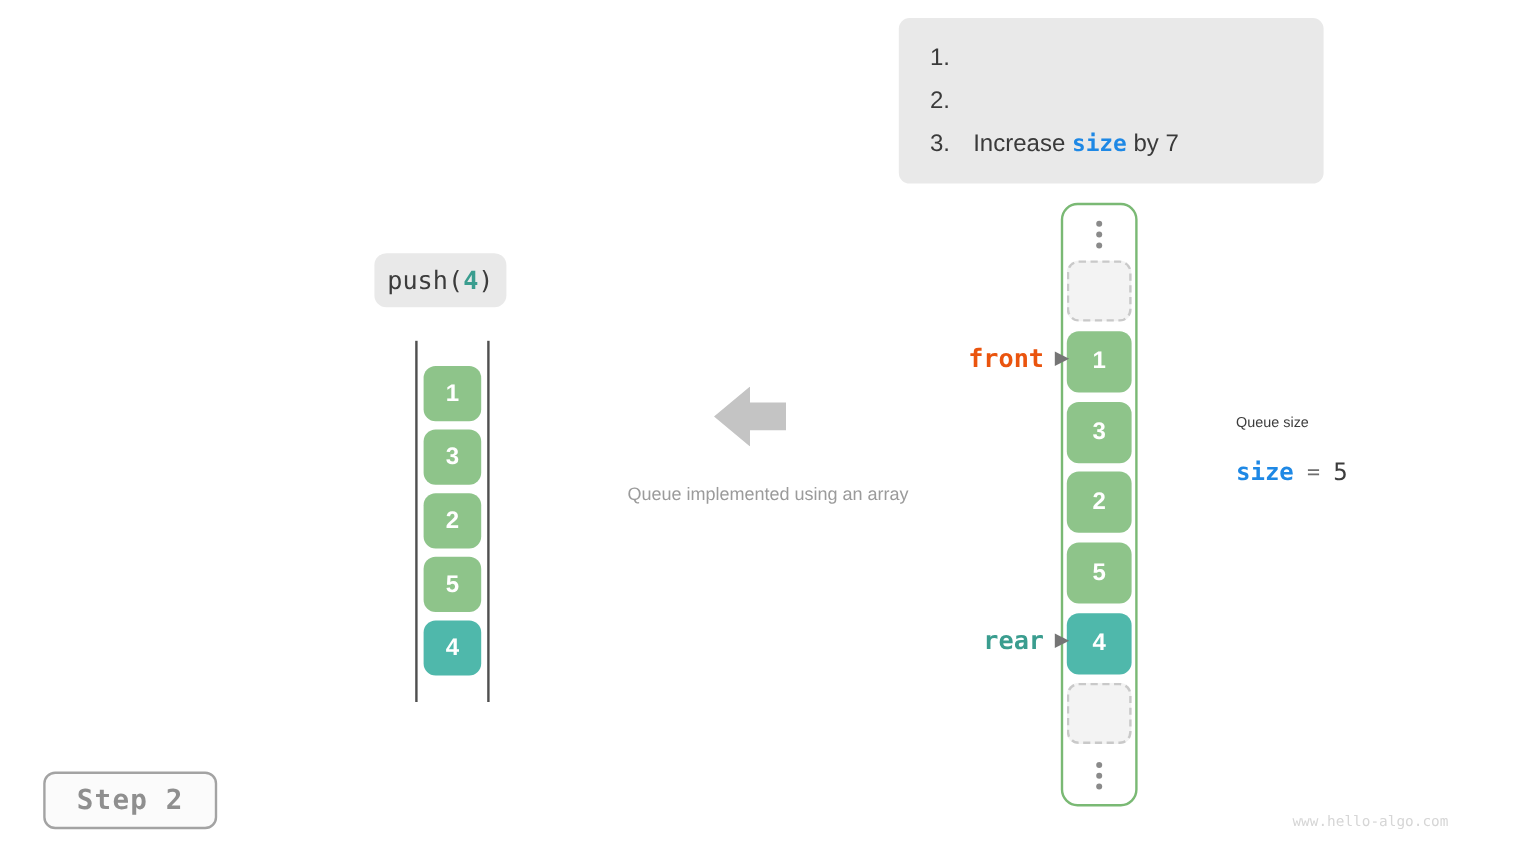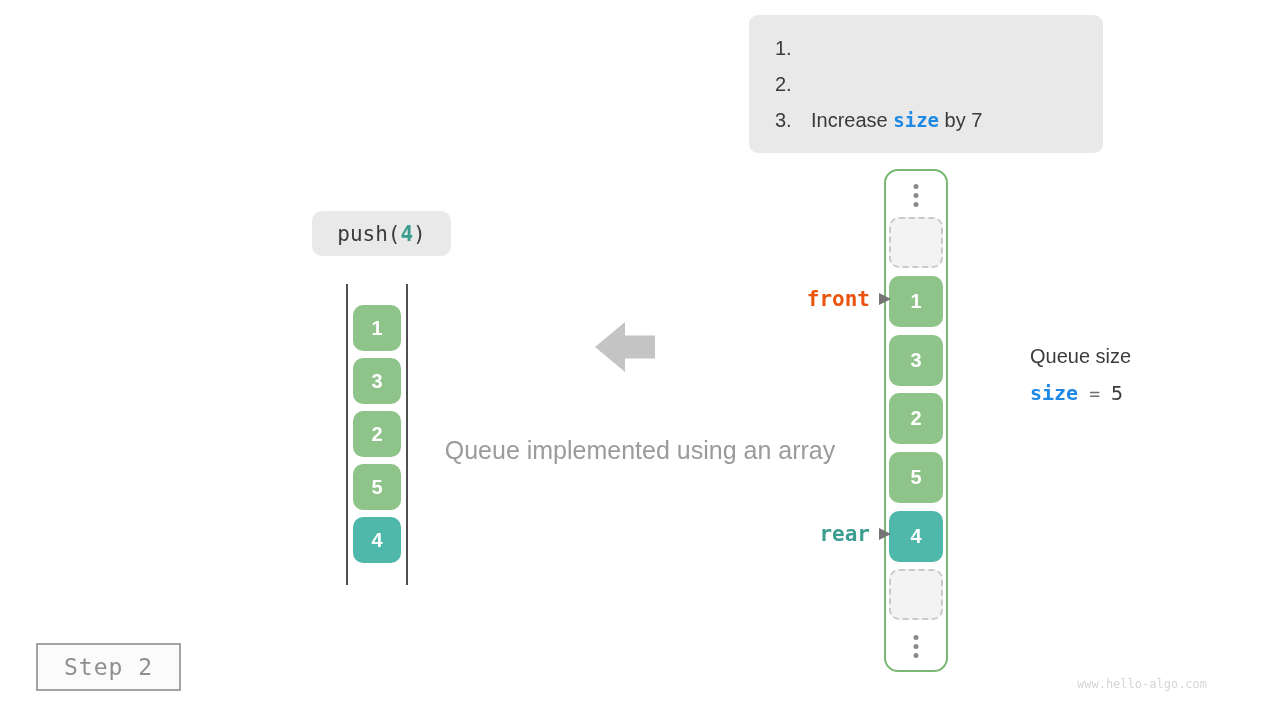--- a/index.html
+++ b/index.html
@@ -15,21 +15,21 @@
   }
   .instr-row { display: flex; align-items: baseline; height: 36px; line-height: 36px;
     font-size: 20px; color: #3a3a3a; }
   .instr-num { width: 36px; flex: none; }
   .code { font-family: "DejaVu Sans Mono", monospace; font-weight: bold; font-size: 19px; }
   .code.teal { color: #3a9d8f; }
   .code.blue { color: #1e88e5; }
 
   
   .push-label {
-    position: absolute; left: 312px; top: 211px; width: 139px; height: 45px;
+    position: absolute; left: 312px; top: 211px; width: 110px; height: 45px;
     background: #e9e9e9; border-radius: 10px;
     display: flex; align-items: center; justify-content: center;
     font-family: "DejaVu Sans Mono", monospace; font-size: 21px; color: #3c3c3c;
   }
   .push-label .arg { color: #3a9d8f; font-weight: bold; }
 
   
   .left-stack {
     position: absolute; left: 346px; top: 284px; width: 62px; height: 301px;
     border-left: 2px solid #4f4f4f; border-right: 2px solid #4f4f4f;
@@ -44,21 +44,21 @@
   .cell.teal { background: #4fb8ab; }
 
   
   .block-arrow {
     position: absolute; left: 595px; top: 322px; width: 60px; height: 50px;
     background: #c4c4c4;
     clip-path: polygon(0% 50%, 50% 0%, 50% 27%, 100% 27%, 100% 73%, 50% 73%, 50% 100%);
   }
   .caption {
     position: absolute; left: 430px; top: 404px; width: 420px;
-    text-align: center; font-size: 25px; color: #9b9b9b; margin-top: 32px;
+    text-align: center; font-size: 15px; color: #9b9b9b;
   }
 
   
   .queue-array {
     position: absolute; left: 884px; top: 169px; width: 64px; height: 503px;
     border: 2px solid #7ab974; border-radius: 14px; background: #ffffff;
   }
   .slot {
     position: absolute; left: 50%; transform: translateX(-50%);
     width: 54px; height: 51px; border-radius: 10px; background: #8ec48a;
@@ -79,34 +79,34 @@
     display: flex; align-items: center; gap: 9px;
     font-family: "DejaVu Sans Mono", monospace; font-weight: bold; font-size: 21px;
   }
   .pointer.front { top: 286px; color: #ea540e; }
   .pointer.rear  { top: 521px; color: #3a9d8f; }
   .tri { width: 0; height: 0; border-left: 12px solid #757575;
     border-top: 6px solid transparent; border-bottom: 6px solid transparent; }
 
   
   .queue-size-title { position: absolute; left: 1030px; top: 345px;
-    font-size: 20px; color: #3c3c3c; }
+    font-size: 12px; color: #3c3c3c; }
   .queue-size-row { position: absolute; left: 1030px; top: 381px;
     display: flex; align-items: center; gap: 11px;
     font-family: "DejaVu Sans Mono", monospace; font-size: 20px; }
   .queue-size-row .var { color: #1e88e5; font-weight: bold; }
   .queue-size-row .eq { color: #6f6f6f; font-size: 18px; }
   .queue-size-row .val { color: #3c3c3c; }
 
   
   .step-badge {
     position: absolute; left: 36px; top: 643px; width: 145px; height: 48px;
-    border: 2px solid #a3a3a3; border-radius: 0; background: #fbfbfb;
+    border: 2px solid #a3a3a3; border-radius: 10px; background: #fbfbfb;
     display: flex; align-items: center; justify-content: center;
-    font-family: "DejaVu Sans Mono", monospace; font-weight: normal;
+    font-family: "DejaVu Sans Mono", monospace; font-weight: bold;
     font-size: 23px; color: #8f8f8f; letter-spacing: 1px;
   }
 
   
   .watermark { position: absolute; left: 1077px; top: 677px;
     font-family: "DejaVu Sans Mono", monospace; font-size: 12px; color: #d6d6d6; }
 </style>
 </head>
 <body>
 

